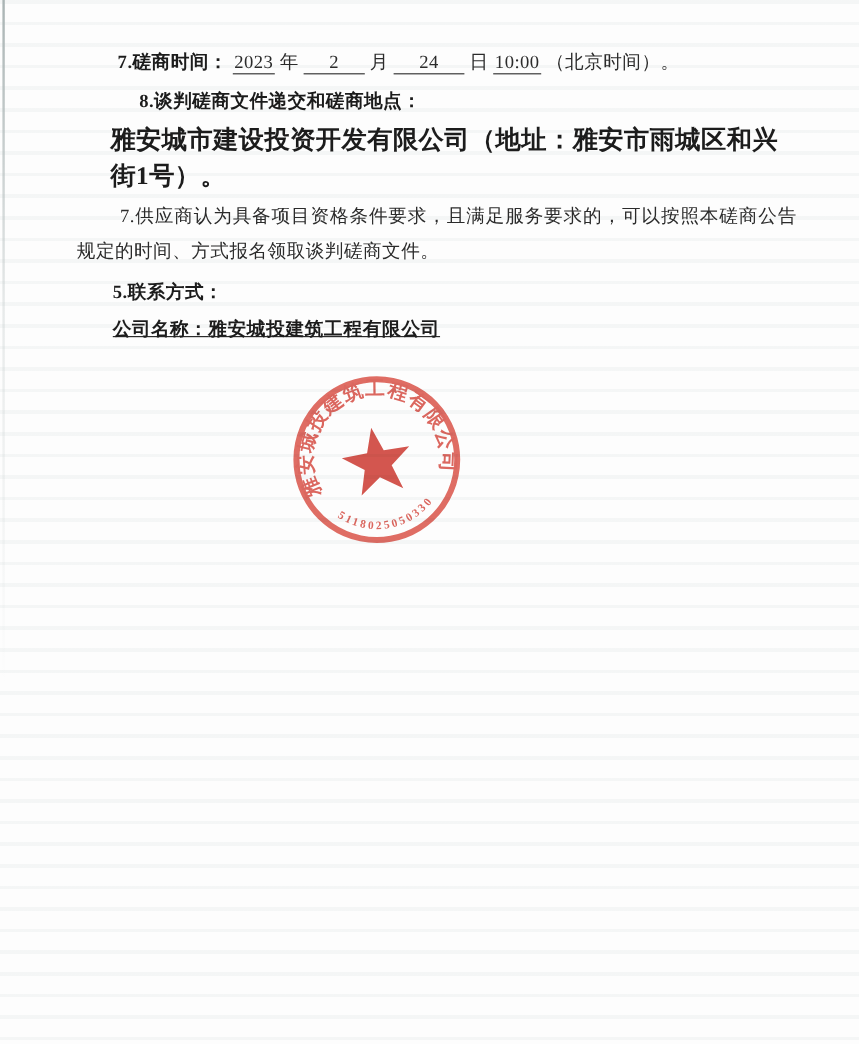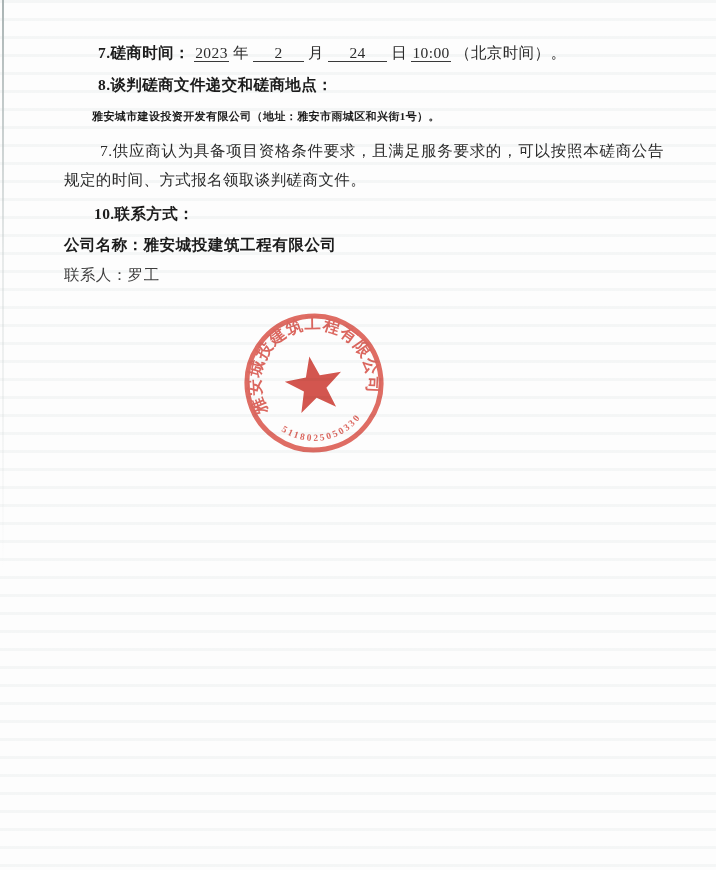--- a/index.html
+++ b/index.html
@@ -29,39 +29,39 @@
     left: 64px; right: 52px; top: 38px;
     color: #2b2b2b;
     font-size: 15.5px;
     letter-spacing: 0.4px;
   }
   .b { font-weight: bold; color: #1c1c1c; }
   .line { line-height: 29px; }
   .p7 { margin-left: 34px; }
   .p7 .num { font-family: "Liberation Serif", serif; }
   .u { border-bottom: 1px solid #3a3a3a; padding: 0 1px; white-space: pre; }
-  .p8-label { margin-left: 34px; margin-top: 3px; }
+  .p8-label { margin-left: 52px; margin-top: 3px; }
   .p8-value {
     margin-left: 28px; margin-top: 2px;
-    font-size: 11px; line-height: 30px;
+    font-size: 21px; line-height: 30px;
   }
   .p9 {
     margin-top: 6px;
     text-indent: 36px;
     text-align: justify;
     line-height: 28.6px;
   }
   .p-signup {
     margin-top: 7px;
     text-indent: 50px;
     text-align: justify;
     line-height: 29.3px;
   }
   .p10 { margin-left: 30px; margin-top: 5px; line-height: 30px; }
-  .contact { margin-top: 1px; }
+  .contact { margin-left: 30px; margin-top: 1px; text-decoration: underline; }
   .contact-row { line-height: 30px; color: #3d3d3d; }
   .contact-row.b { color: #1c1c1c; }
   .contact-row .val { letter-spacing: 0.6px; }
   
   .seal {
     position: absolute;
     left: 239px; top: 308px;
     width: 150px; height: 150px;
     transform: rotate(-10deg);
     opacity: 0.88;
@@ -105,28 +105,25 @@
       <span class="u num">10:00</span>
       <span>（北京时间）。</span>
     </div>
 
     <div class="line p8-label b">8.谈判磋商文件递交和磋商地点：</div>
     <div class="p8-value b">雅安城市建设投资开发有限公司（地址：雅安市雨城区和兴街1号）。</div>
 
     <div class="p9">7.供应商认为具备项目资格条件要求，且满足服务要求的，可以按照本磋商公告规定的时间、方式报名领取谈判磋商文件。</div>
 
 
-    <div class="p10 b">10.联系方式：</div>
+    <div class="p10 b">5.联系方式：</div>
 
     <div class="contact">
       <div class="contact-row b">
         <span>公司名称：</span><span class="val">雅安城投建筑工程有限公司</span>
-      </div>
-      <div class="contact-row">
-        <span>联系人：</span><span class="val">罗工</span>
       </div>
     </div>
   </div>
 
   <div class="seal">
     <svg viewBox="0 0 150 150" xmlns="http://www.w3.org/2000/svg">
       <defs>
         <path id="sealTopArc" d="M 24.26,93.47 A 54,54 0 1 1 125.74,93.47" fill="none"></path>
         <path id="sealBottomArc" d="M 24.8,104 A 58,58 0 0 0 125.2,104" fill="none"></path>
       </defs>

